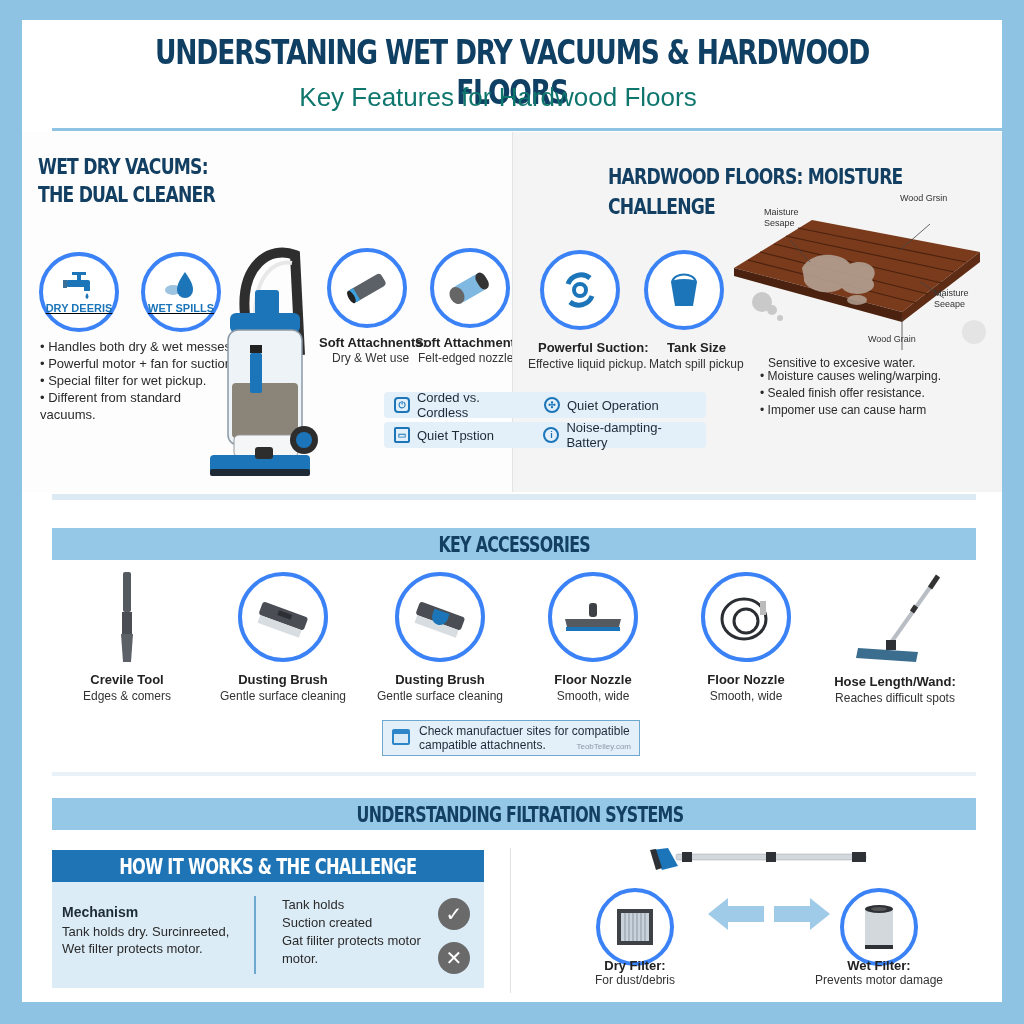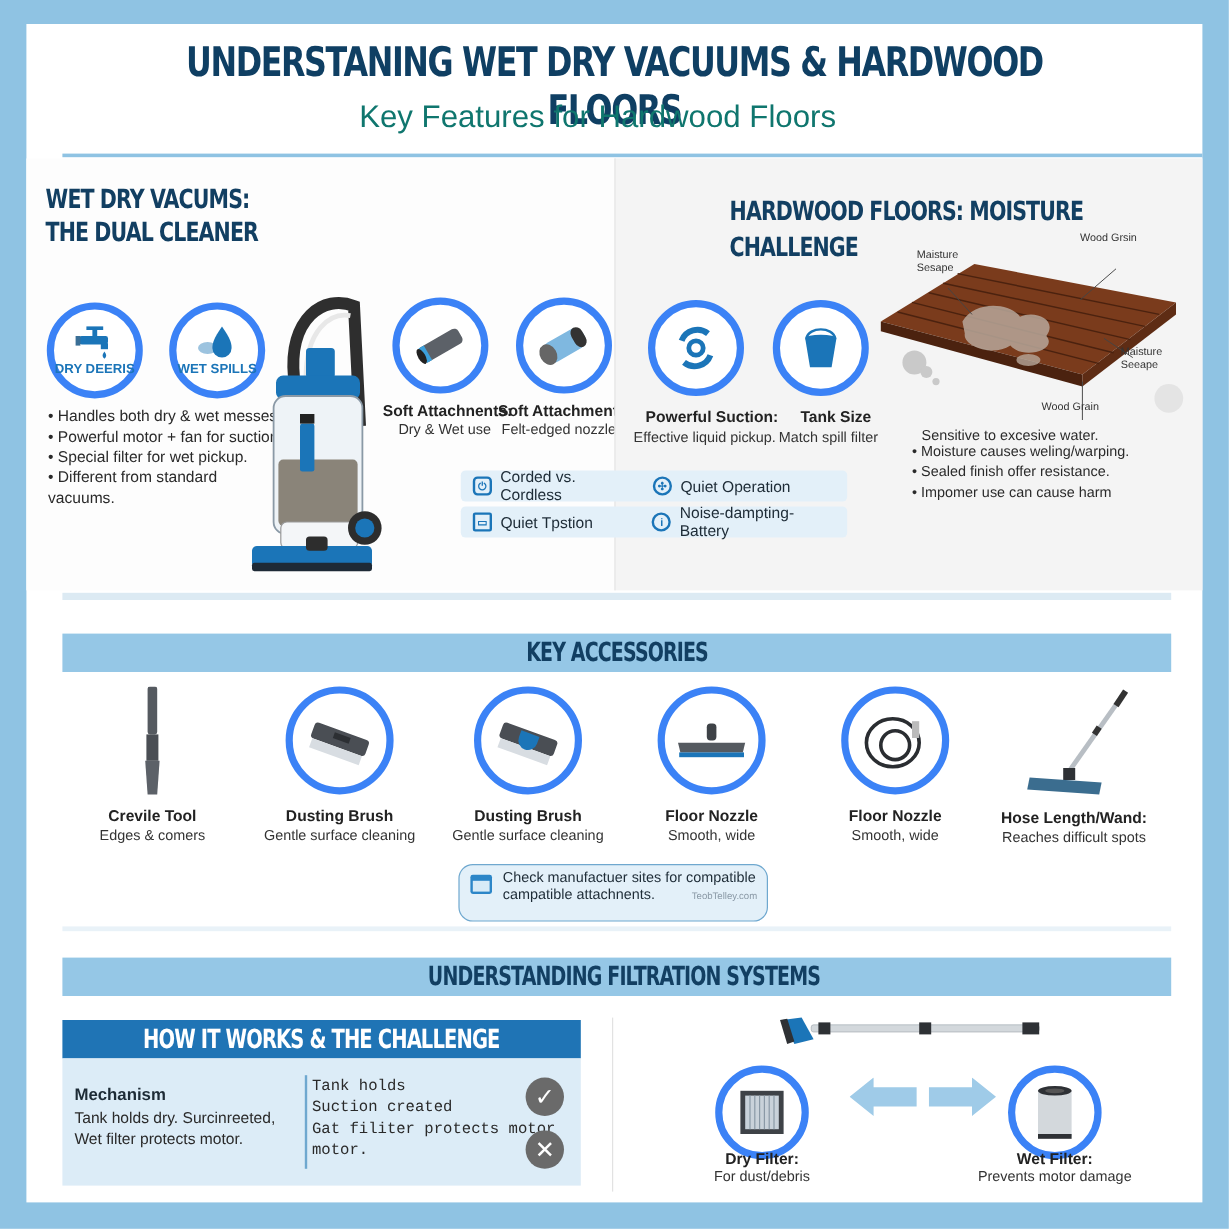--- a/index.html
+++ b/index.html
@@ -5,37 +5,37 @@
   * { box-sizing: border-box; margin: 0; padding: 0; }
   body { width: 1024px; height: 1024px; background: #8fc3e3; font-family: "Liberation Sans", sans-serif; position: relative; overflow: hidden; }
   .page { position: absolute; left: 22px; top: 20px; width: 980px; height: 982px; background: #ffffff; }
   .abs { position: absolute; }
   .title { left: 0; width: 980px; top: 12px; text-align: center; color: #0f3f63; font-size: 34px; font-weight: bold; font-family: "DejaVu Sans", sans-serif; letter-spacing: -1.5px; transform: scaleX(0.78); transform-origin: center; }
   .subtitle { left: 0; width: 952px; top: 62px; text-align: center; color: #0f766e; font-size: 26px; }
   .hr { left: 30px; width: 950px; top: 108px; height: 3px; background: #8fc3e3; }
   .leftpanel { left: 0; top: 112px; width: 490px; height: 360px; background: #fdfdfd; }
   .rightpanel { left: 490px; top: 112px; width: 490px; height: 360px; background: #f4f4f4; border-left: 1px solid #e4e4e4; }
   .sec-h { color: #123f62; font-size: 22px; font-weight: bold; font-family: "DejaVu Sans", sans-serif; letter-spacing: -1px; line-height: 30px; transform: scaleX(0.78); transform-origin: left top; }
-  .circ { border: 6px solid #3b82f6; border-radius: 50%; background: #fff; display: flex; align-items: center; justify-content: center; flex-direction: column; }
+  .circ { border: 4px solid #3b82f6; border-radius: 50%; background: #fff; display: flex; align-items: center; justify-content: center; flex-direction: column; text-decoration: underline; }
   .circ-label { color: #1b75b8; font-size: 11px; font-weight: bold; margin-top: 2px; }
   .bullets { font-size: 13px; color: #2a2a2a; line-height: 17px; list-style: none; }
   .bullets li::before { content: "• "; }
   .feat-title { font-size: 13px; font-weight: bold; color: #222; text-align: center; white-space: nowrap; }
   .feat-sub { font-size: 12px; color: #333; text-align: center; white-space: nowrap; }
   .chip-row { display: flex; gap: 0; background: #e3f0f9; border-radius: 4px; height: 26px; align-items: center; }
   .chip { display: flex; align-items: center; gap: 7px; font-size: 13px; color: #1d2b36; padding-left: 10px; }
   .chip-ic { width: 16px; height: 16px; border: 2px solid #1b75b8; border-radius: 50%; font-size: 9px; color: #1b75b8; display: flex; align-items: center; justify-content: center; font-weight: bold; }
   .band { left: 30px; width: 950px; height: 6px; background: #dceaf3; }
   .banner { left: 30px; width: 924px; height: 32px; background: #95c7e6; display: flex; align-items: center; justify-content: center; }
   .banner span { color: #123f62; font-size: 22px; font-weight: bold; font-family: "DejaVu Sans", sans-serif; letter-spacing: -1px; display: inline-block; transform: scaleX(0.72); }
   .acc { position: absolute; width: 150px; text-align: center; }
   .acc .ic-wrap { width: 90px; height: 90px; margin: 0 auto; }
   .acc-title { font-size: 13px; font-weight: bold; color: #222; margin-top: 10px; }
   .acc-sub { font-size: 12px; color: #333; margin-top: 2px; }
-  .note { left: 360px; top: 700px; width: 258px; height: 48px; background: #e3f0f9; border: 1.5px solid #6fa8cf; border-radius: 12px; }
+  .note { left: 360px; top: 700px; width: 258px; height: 36px; background: #e3f0f9; border: 1.5px solid #6fa8cf; border-radius: 0; }
   .how-head { left: 30px; top: 830px; width: 432px; height: 32px; background: #1f74b5; display: flex; align-items: center; justify-content: center; }
   .how-head span { color: #fff; font-size: 22px; font-weight: bold; font-family: "DejaVu Sans", sans-serif; letter-spacing: -1px; display: inline-block; transform: scaleX(0.74); }
   .how-body { left: 30px; top: 862px; width: 432px; height: 106px; background: #dcecf7; }
   .filter-lbl { text-align: center; }
 </style>
 </head>
 <body>
 
 <div class="page">
 
@@ -126,21 +126,21 @@
   <div class="abs circ" style="left:622px; top:230px; width:80px; height:80px;">
     <svg width="40" height="40" viewBox="0 0 40 40">
       <path d="M8 12 C 10 2, 30 2, 32 12" fill="none" stroke="#1b75b8" stroke-width="2"></path>
       <ellipse cx="20" cy="12" rx="13" ry="3" fill="#1b75b8"></ellipse>
       <path d="M7 12 L 11 36 L 29 36 L 33 12 Z" fill="#1b75b8"></path>
     </svg>
   </div>
   <div class="abs feat-title" style="left:516px; top:320px;">Powerful Suction:</div>
   <div class="abs feat-sub" style="left:506px; top:337px;">Effective liquid pickup.</div>
   <div class="abs feat-title" style="left:645px; top:320px;">Tank Size</div>
-  <div class="abs feat-sub" style="left:627px; top:337px;">Match spill filter</div>
+  <div class="abs feat-sub" style="left:627px; top:337px;">Match spill pickup</div>
 
   <div class="abs chip-row" style="left:362px; top:372px; width:322px;">
     <div class="chip" style="width:150px;">
       <span class="chip-ic" style="border-radius:4px;">⏻</span>
       <span>Corded vs. Cordless</span>
     </div>
     <div class="chip">
       <span class="chip-ic">✣</span>
       <span>Quiet Operation</span>
     </div>
@@ -293,21 +293,21 @@
   </div>
 
   <div class="abs how-head">
     <span>HOW IT WORKS &amp; THE CHALLENGE</span>
   </div>
   <div class="abs how-body">
     <div class="abs" style="left:10px; top:22px; font-size:14px; font-weight:bold; color:#1d2b36;">Mechanism</div>
     <div class="abs" style="left:10px; top:41px; font-size:13px; color:#2a2a2a; line-height:17px;">Tank holds dry. Surcinreeted,</div>
     <div class="abs" style="left:10px; top:58px; font-size:13px; color:#2a2a2a; line-height:17px;">Wet filter protects motor.</div>
     <div class="abs" style="left:202px; top:14px; width:2px; height:78px; background:#6fa8cf;"></div>
-    <div class="abs" style="left:208px; top:14px; font-size:13px; color:#2a2a2a; line-height:18px;font-family:Liberation Mono, monospace;">
+    <div class="abs" style="left:230px; top:14px; font-size:13px; color:#2a2a2a; line-height:18px;">
       <div>Tank holds</div>
       <div>Suction created</div>
       <div>Gat filiter protects motor</div>
       <div>motor.</div>
     </div>
     <div class="abs" style="left:386px; top:16px; width:32px; height:32px; border-radius:50%; background:#6a6a6a; color:#fff; font-size:20px; display:flex; align-items:center; justify-content:center;">✓</div>
     <div class="abs" style="left:386px; top:60px; width:32px; height:32px; border-radius:50%; background:#6a6a6a; color:#fff; font-size:20px; display:flex; align-items:center; justify-content:center;">✕</div>
   </div>
 
   <div class="abs" style="left:488px; top:828px; width:1px; height:145px; background:#e2e2e2;"></div>

